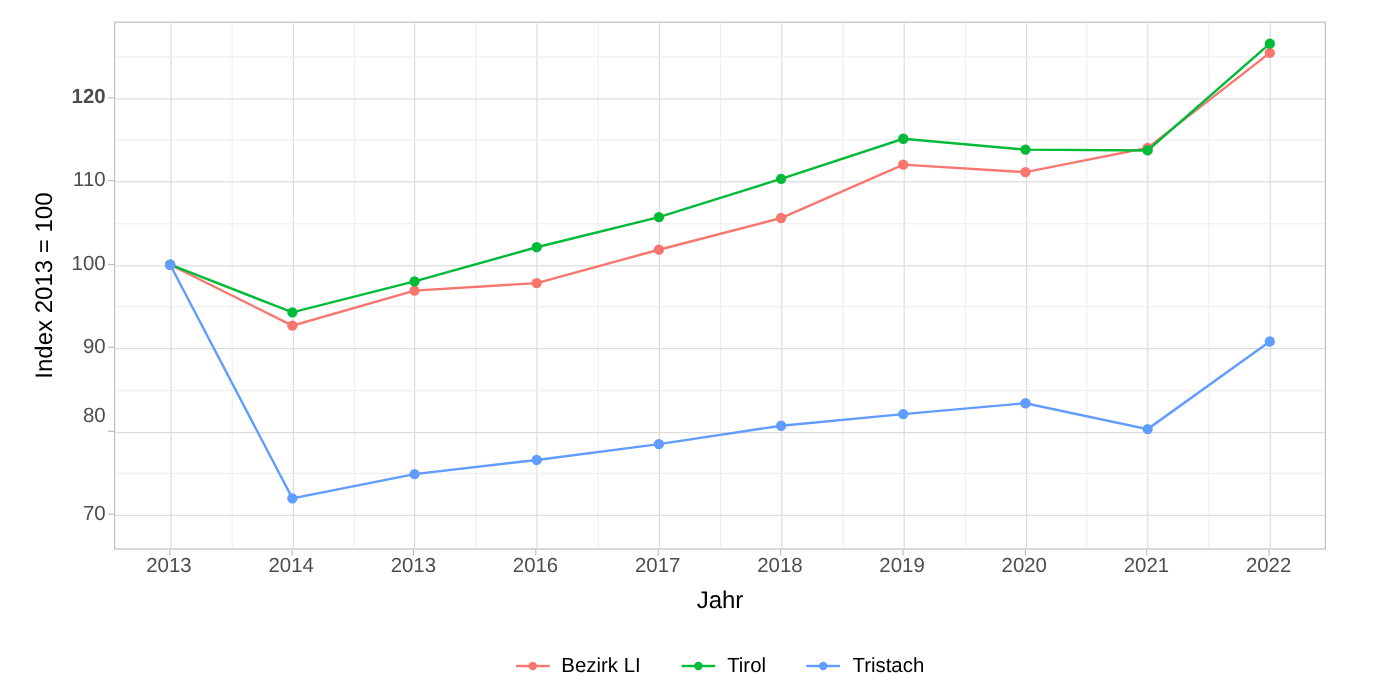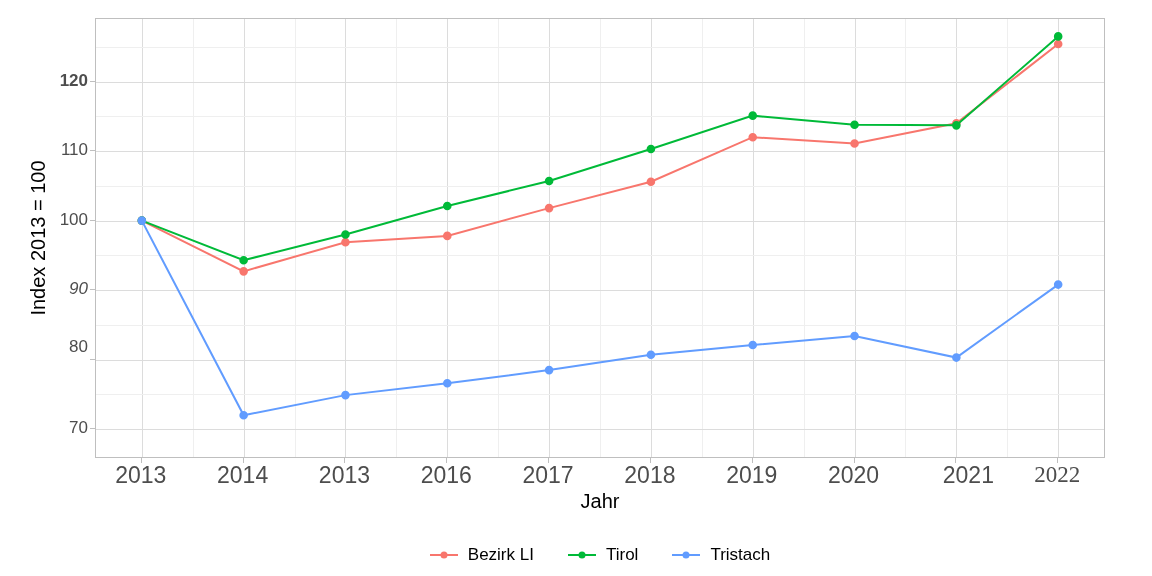--- a/index.html
+++ b/index.html
@@ -44,21 +44,21 @@
   .x-tick-labels {
     left: 95px;
     top: 462px;
     width: 1010px;
     height: 24px;
   }
   .x-tick {
     position: absolute;
     top: 0;
     transform: translateX(-50%);
-    font-size: 23px;
+    font-size: 17px;
     color: #4d4d4d;
     white-space: nowrap;
   }
   .y-tick-labels {
     left: 0;
     top: 18px;
     width: 88px;
     height: 440px;
   }
   .y-tick {
@@ -202,36 +202,36 @@
         <circle cx="656.7272727272714" cy="326.06666666666666" r="3.3" fill="#619CFF" stroke="#619CFF"></circle>
         <circle cx="758.5454545454521" cy="317.02857142857135" r="3.3" fill="#619CFF" stroke="#619CFF"></circle>
         <circle cx="860.3636363636331" cy="338.5809523809524" r="3.3" fill="#619CFF" stroke="#619CFF"></circle>
         <circle cx="962.1818181818139" cy="265.5809523809524" r="3.3" fill="#619CFF" stroke="#619CFF"></circle>
       </svg>
   </div>
 
   <div class="y-tick-labels" id="y-tick-labels">
       <div class="y-tick" style="top: 410.19px;">70</div>
       <div class="y-tick" style="top: 329px; padding-left: 28px;">80</div>
-      <div class="y-tick" style="top: 271.143px; font-style: italic;">90</div>
+      <div class="y-tick" style="top: 271.143px;">90</div>
       <div class="y-tick" style="top: 201.619px;">100</div>
       <div class="y-tick" style="top: 132.095px;">110</div>
       <div class="y-tick" style="top: 62.5714px; font-weight: bold;">120</div>
     </div>
   <div class="x-tick-labels" id="x-tick-labels">
       <div class="x-tick" style="left: 45.8182px;">2013</div>
       <div class="x-tick" style="left: 147.636px;">2014</div>
       <div class="x-tick" style="left: 249.455px;">2013</div>
       <div class="x-tick" style="left: 351.273px;">2016</div>
       <div class="x-tick" style="left: 453.091px;">2017</div>
       <div class="x-tick" style="left: 554.909px;">2018</div>
       <div class="x-tick" style="left: 656.727px;">2019</div>
       <div class="x-tick" style="left: 758.545px;">2020</div>
-      <div class="x-tick" style="left: 860.364px; margin-left: 13px;">2021</div>
-      <div class="x-tick" style="left: 962.182px; font-family: Liberation Serif, serif;">2022</div>
+      <div class="x-tick" style="left: 860.364px;">2021</div>
+      <div class="x-tick" style="left: 962.182px;">2022</div>
     </div>
 
   <div class="axis-title-x">
     <span>Jahr</span>
   </div>
 
   <div class="legend" id="legend">
       <div class="legend-item">
         <div class="legend-swatch" style="background: rgb(248, 118, 109);"></div>
         <span>Bezirk LI</span>

